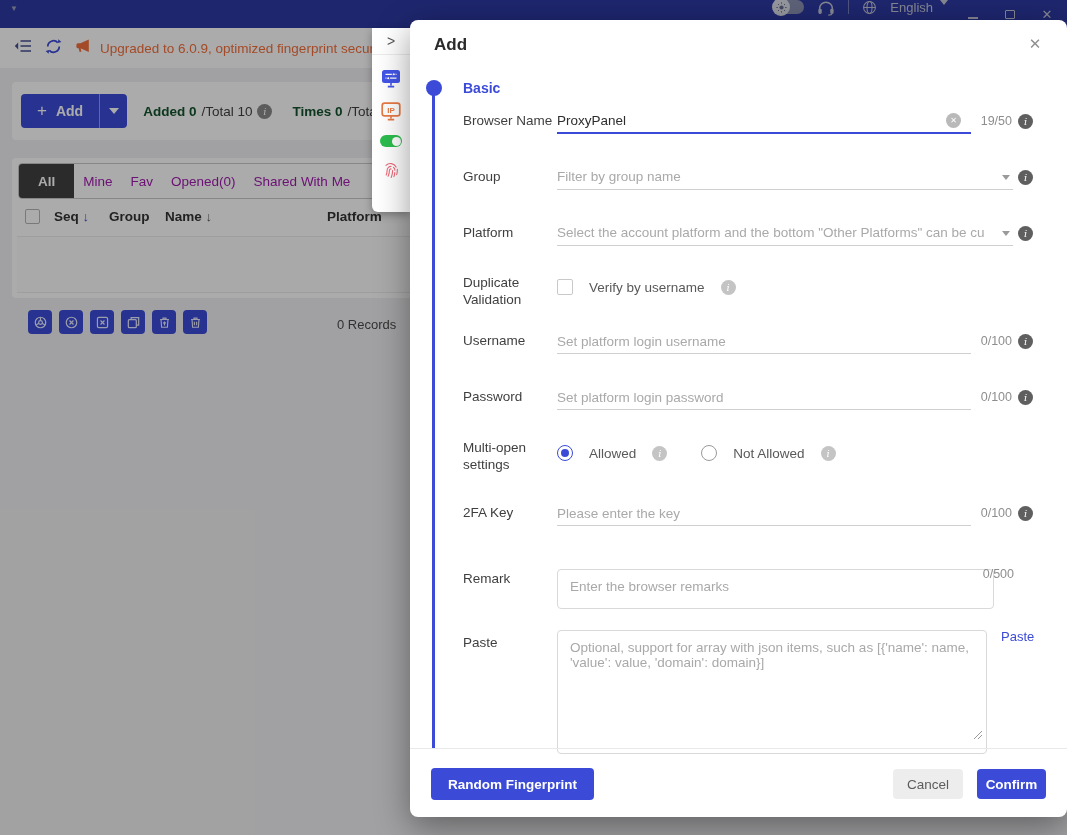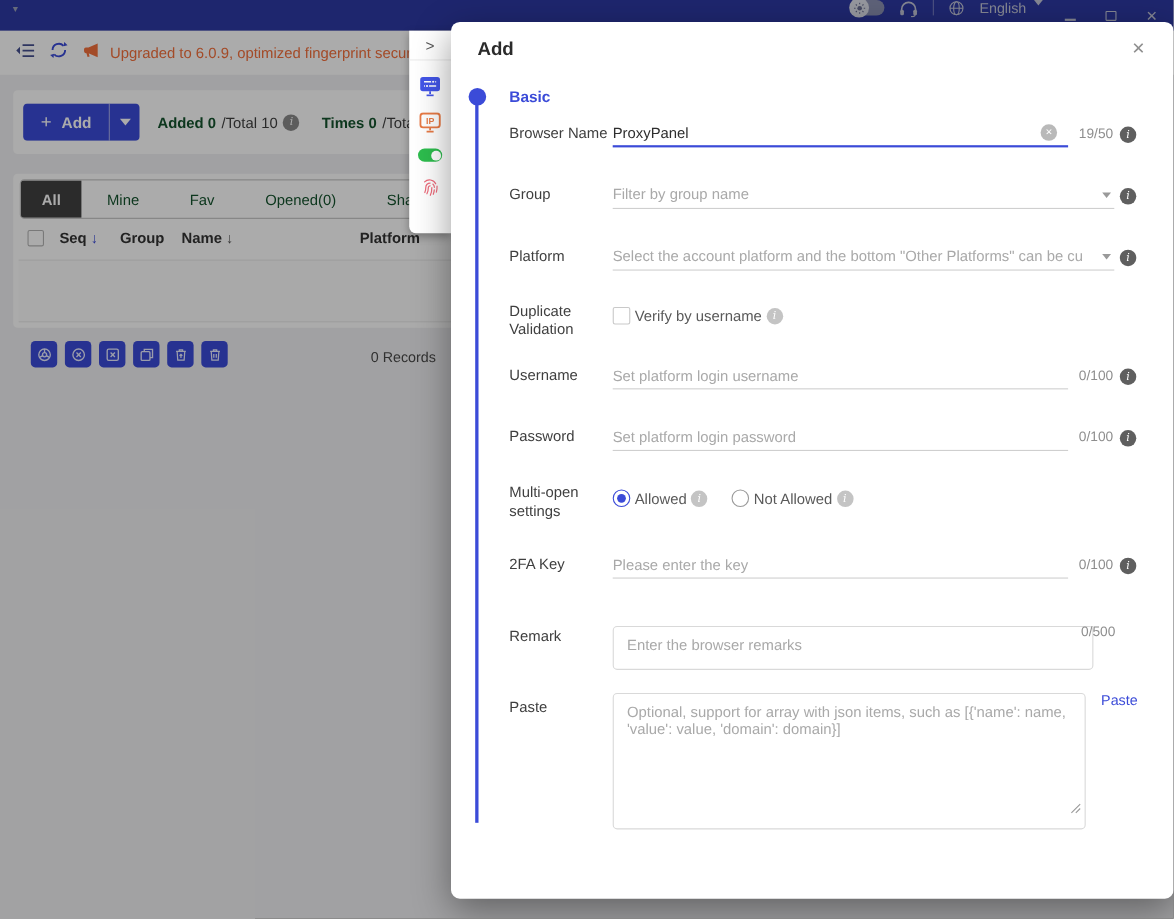--- a/index.html
+++ b/index.html
@@ -31,21 +31,21 @@
   .add-plus{font-size:17px;font-weight:normal}
   .add-caret-seg{background:#3b4bd8;border-left:1px solid rgba(255,255,255,.45);width:28px;display:flex;align-items:center;justify-content:center}
   .add-caret{width:0;height:0;border-left:5px solid transparent;border-right:5px solid transparent;border-top:6px solid #fff}
   .stats{margin-left:16px;display:flex;align-items:center;gap:5px;font-size:13.5px;color:#3f3f3f;white-space:nowrap}
   .stat-bold{color:#14532d;font-weight:bold}
   .stats .gap{width:10px}
 
   
   .tabcard{position:absolute;top:158px;left:12px;width:1043px;height:140px;background:#fff;border-radius:4px;z-index:1}
   .tabs{position:absolute;top:5px;left:6px;width:374px;height:36px;border:1px solid #c9c9c9;border-radius:4px;display:flex;overflow:hidden}
-  .tab{display:flex;align-items:center;justify-content:center;padding:0 23px;font-size:13.5px;color:#14532d;cursor:pointer;white-space:nowrap}
+  .tab{display:flex;align-items:center;justify-content:center;padding:0 9px;font-size:13.5px;color:#a21caf;cursor:pointer;white-space:nowrap}
   .tab.active{background:#404040;color:#fff;font-weight:bold;padding:0 19px}
   .thead{position:absolute;top:42px;left:0;width:100%;height:36px}
   .hdr-checkbox{position:absolute;left:13px;top:9px;width:15px;height:15px;border:1px solid #b5b5b5;border-radius:2px;background:#fff;cursor:pointer}
   .th{position:absolute;top:9px;font-size:13.5px;font-weight:bold;color:#333;cursor:pointer}
   .sort-a{color:#3b4bd8;font-weight:normal;font-size:13px}
   .sort-b{color:#555;font-weight:normal;font-size:13px}
   .tbody-empty{position:absolute;top:78px;left:5px;width:1033px;height:57px;background:#fcfcfc;border-top:1px solid #ececec;border-bottom:1px solid #ececec}
 
   
   .action-row{position:absolute;top:310px;left:28px;display:flex;gap:7px;z-index:1}
@@ -76,21 +76,21 @@
   .f-input::placeholder,.f-textarea::placeholder{color:#a9a9a9}
   .f-input.focused{border-bottom:2px solid #3b4bd8}
   .f-select{position:absolute;left:147px;top:0;width:456px;height:25px;border-bottom:1px solid #cfcfcf;cursor:pointer}
   .sel-ph{display:block;color:#a9a9a9;line-height:24px;white-space:nowrap;overflow:hidden;width:calc(100% - 20px)}
   .sel-caret{position:absolute;right:3px;top:10px;width:0;height:0;border-left:4.5px solid transparent;border-right:4.5px solid transparent;border-top:5.5px solid #9a9a9a}
   .f-counter{position:absolute;left:558px;top:0;width:44px;line-height:24px;font-size:12.5px;color:#8e8e8e;text-align:right;white-space:nowrap}
   .f-info{position:absolute;left:608px;top:4px}
   .info-i{display:inline-block;width:15px;height:15px;border-radius:50%;background:#5f5f5f;color:#fff;font-size:10px;line-height:15px;text-align:center;font-style:italic;font-family:"DejaVu Serif",serif;cursor:pointer}
   .info-i.light{background:#c4c4c4}
   .clear-icon{position:absolute;left:536px;top:4px;width:15px;height:15px;border-radius:50%;background:#b9b9b9;color:#fff;font-size:8px;line-height:15px;text-align:center;cursor:pointer}
-  .f-inline{position:absolute;left:147px;top:0;height:24px;display:flex;align-items:center;gap:4px}
+  .f-inline{position:absolute;left:147px;top:0;height:24px;display:flex;align-items:center;gap:16px}
   .cbox{width:16px;height:16px;border:1px solid #c9c9c9;border-radius:2px;background:#fff;cursor:pointer}
   .radio{width:16px;height:16px;border-radius:50%;border:1.5px solid #9a9a9a;background:#fff;cursor:pointer;display:flex;align-items:center;justify-content:center}
   .radio.sel{border-color:#3b4bd8}
   .radio-dot{width:8px;height:8px;border-radius:50%;background:#3b4bd8}
   .opt-label{color:#595959}
   .ml18{margin-left:18px}
   .f-textarea{position:absolute;left:147px;top:12px;border:1px solid #d9d9d9;border-radius:4px;padding:9px 12px;font-size:13.5px;font-family:inherit;color:#2e2e2e;resize:none;outline:none}
   .ta-remark{width:437px;height:40px}
   .ta-cookie{width:430px;height:124px}
   .remark-counter{position:absolute;left:560px;top:10px;width:44px;text-align:right;font-size:12.5px;color:#8e8e8e}
@@ -378,15 +378,20 @@
       <span class="f-label" style="top:13px">Paste</span>
       <textarea class="f-textarea ta-cookie" placeholder="Optional, support for array with json items, such as [{'name': name, 'value': value, 'domain': domain}]" style=""></textarea>
       <span class="paste-link">Paste</span>
       <span class="resize-grip">
         <svg width="10" height="10" viewBox="0 0 10 10">
             <path d="M9 1L1 9M9 5L5 9" stroke="#9a9a9a" stroke-width="1"></path>
           </svg>
       </span>
     </div>
 
+    <div class="m-footer">
+      <button class="btn btn-random">Random Fingerprint</button>
+      <button class="btn btn-cancel">Cancel</button>
+      <button class="btn btn-confirm">Confirm</button>
+    </div>
   </div>
 
 </div>
 
 </body></html>

